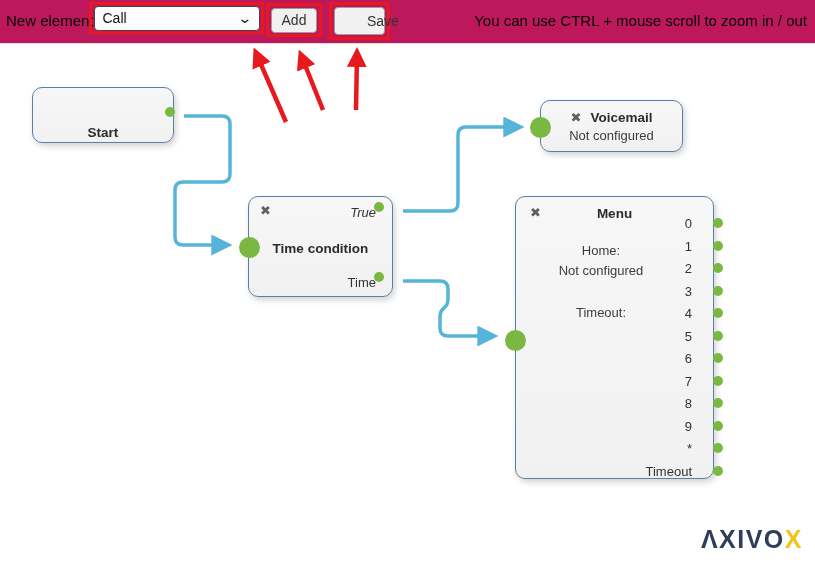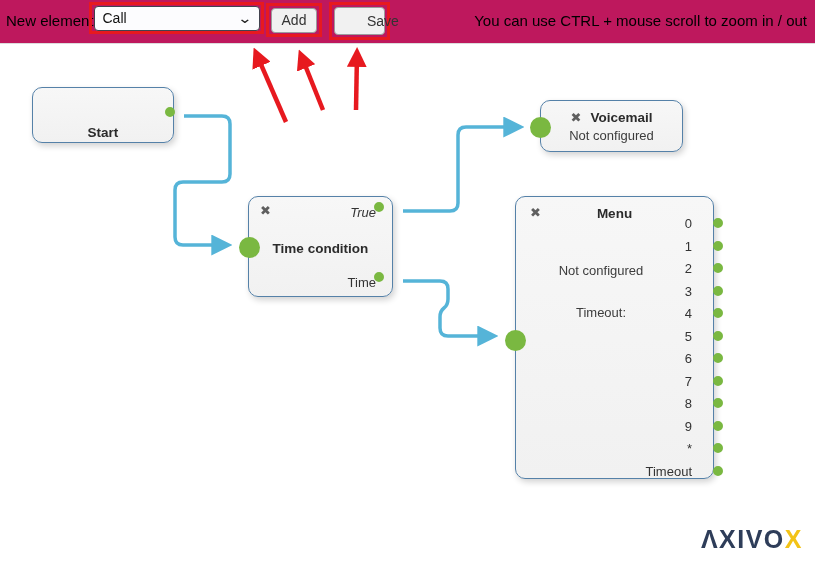--- a/index.html
+++ b/index.html
@@ -154,20 +154,21 @@
       <span class="node-title">Voicemail</span>
     </div>
     <div class="node-sub">Not configured</div>
     <div class="dot dot-vm"></div>
   </div>
 
   <div class="node node-menu">
     <span class="close-x">✖</span>
     <div class="node-title">Menu</div>
 
+    <div class="menu-line node-sub ml-home-label">Home:</div>
     <div class="menu-line node-sub ml-home-value">Not configured</div>
     <div class="menu-line node-sub ml-timeout-label">Timeout:</div>
 
     <div class="menu-ports">
       <div class="menu-row">
         <span class="port-label">0</span>
         <div class="ring"></div>
       </div>
       <div class="menu-row">
         <span class="port-label">1</span>

